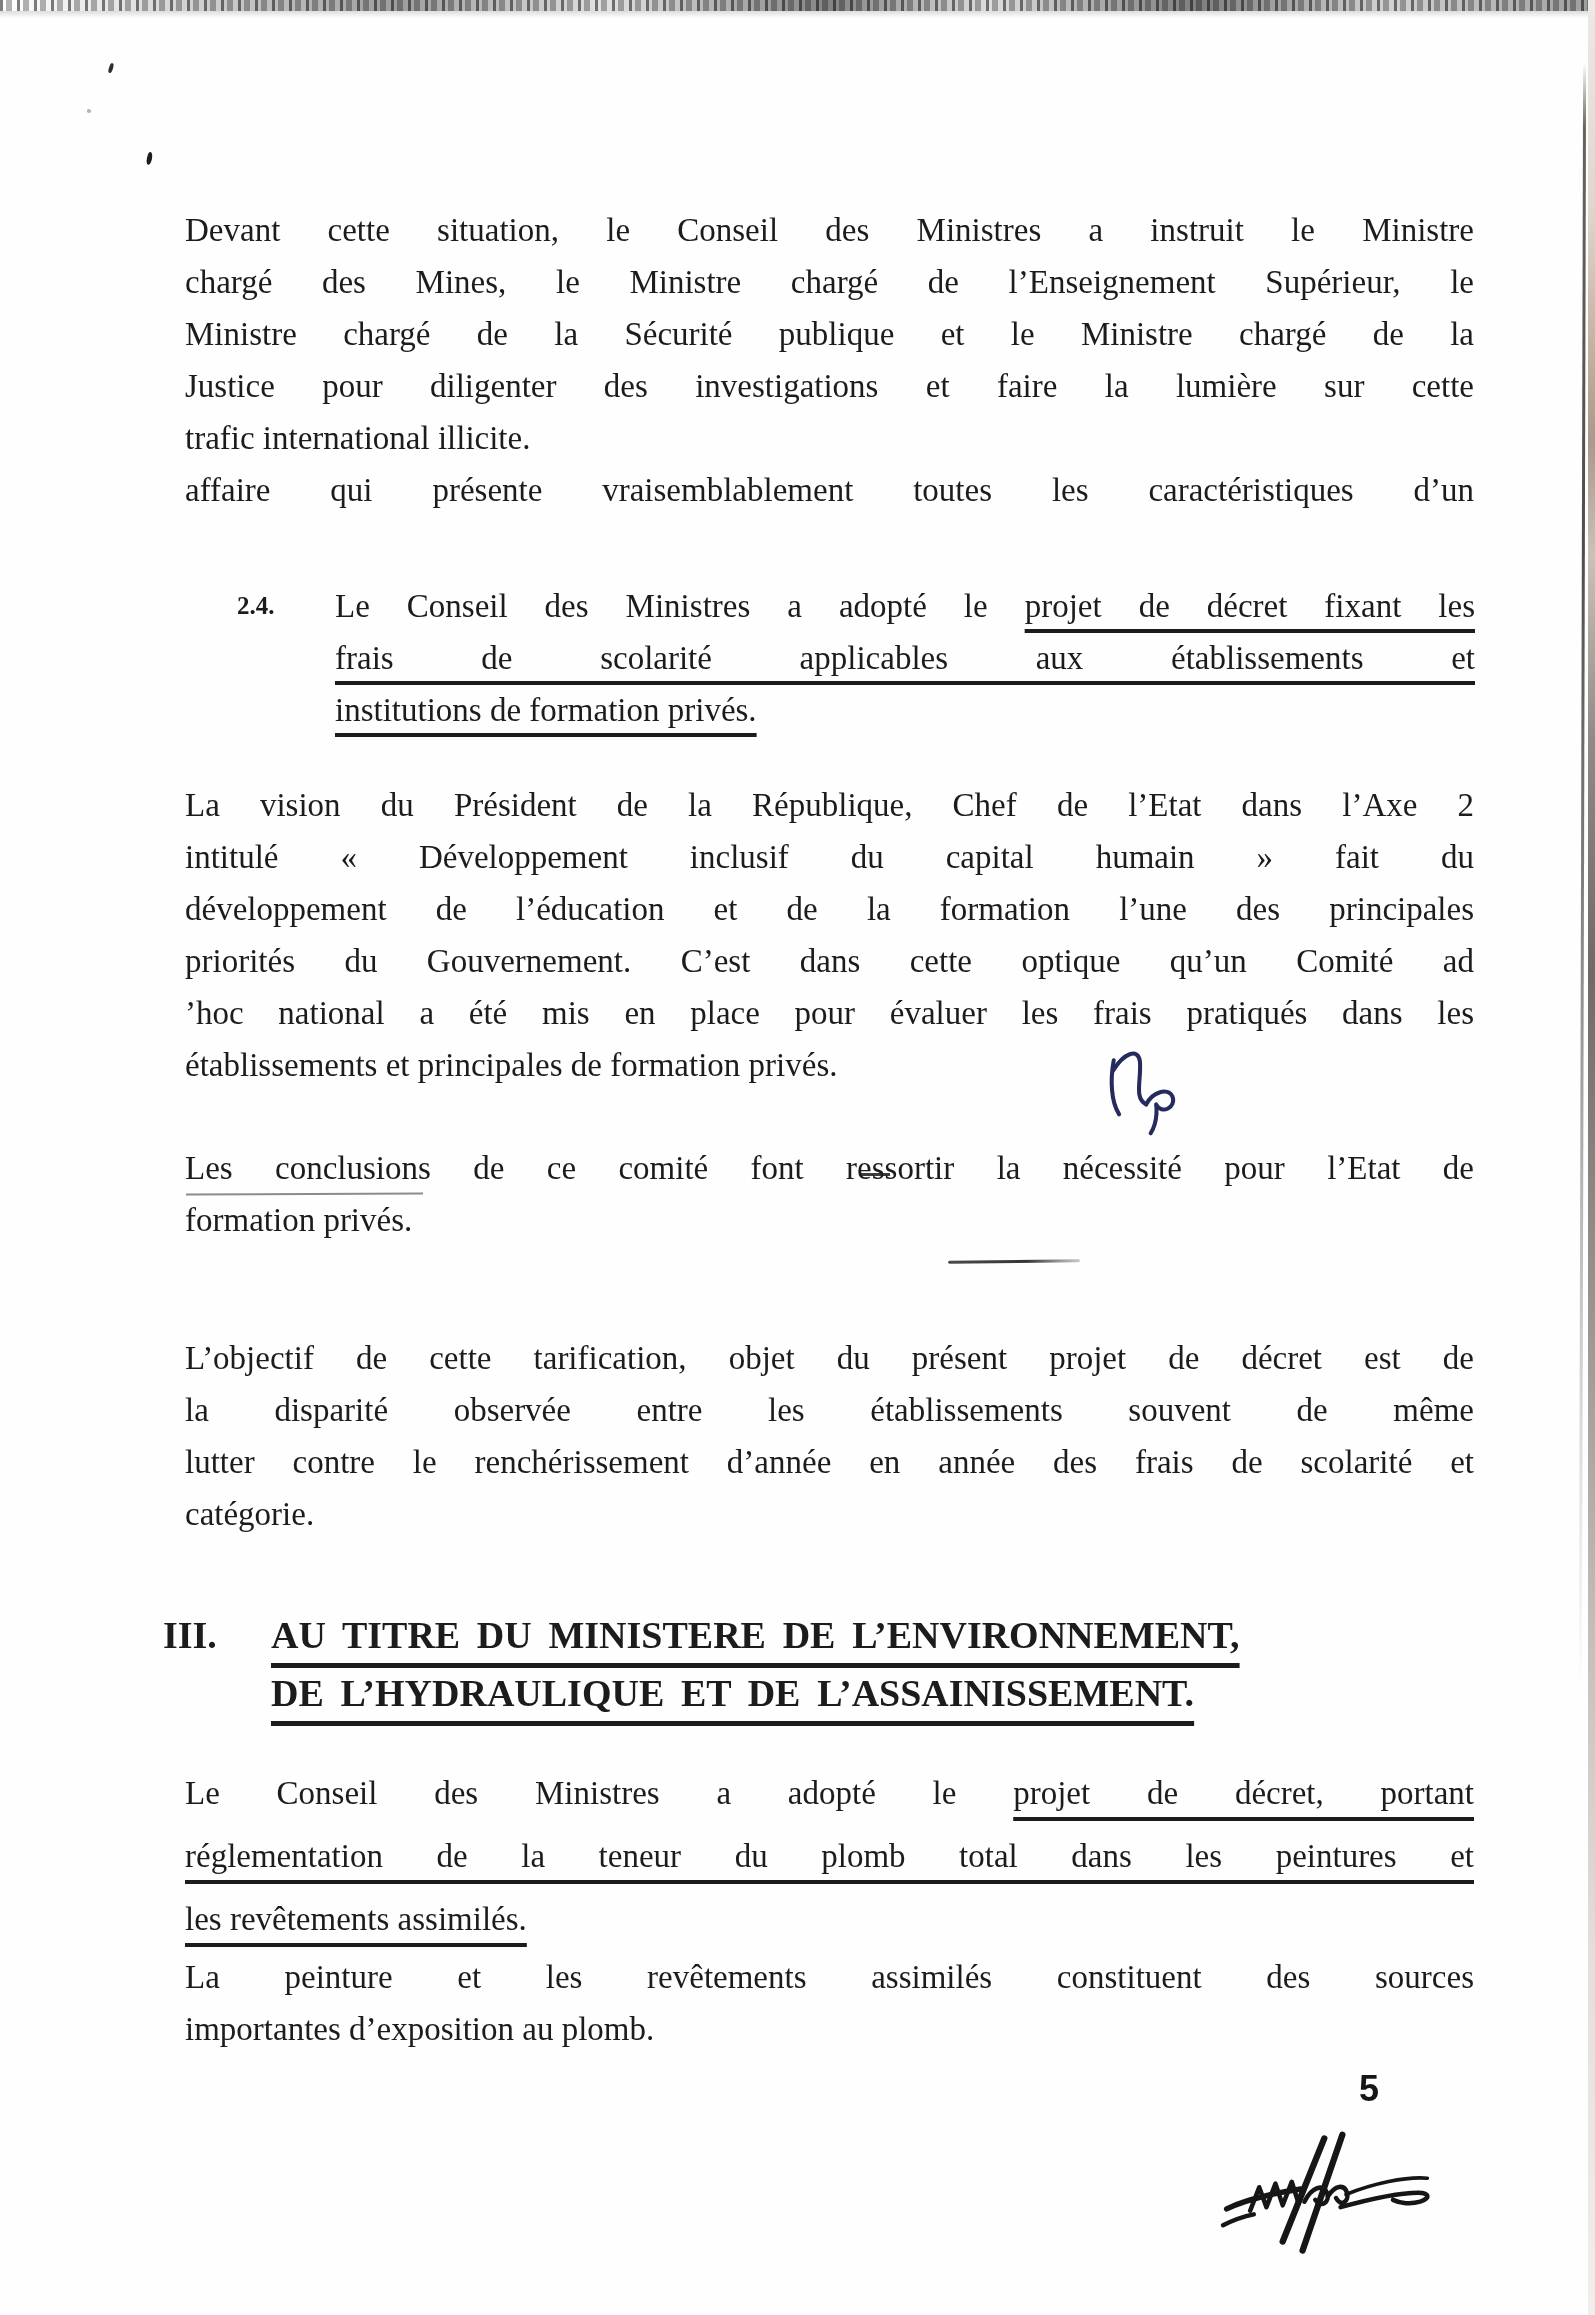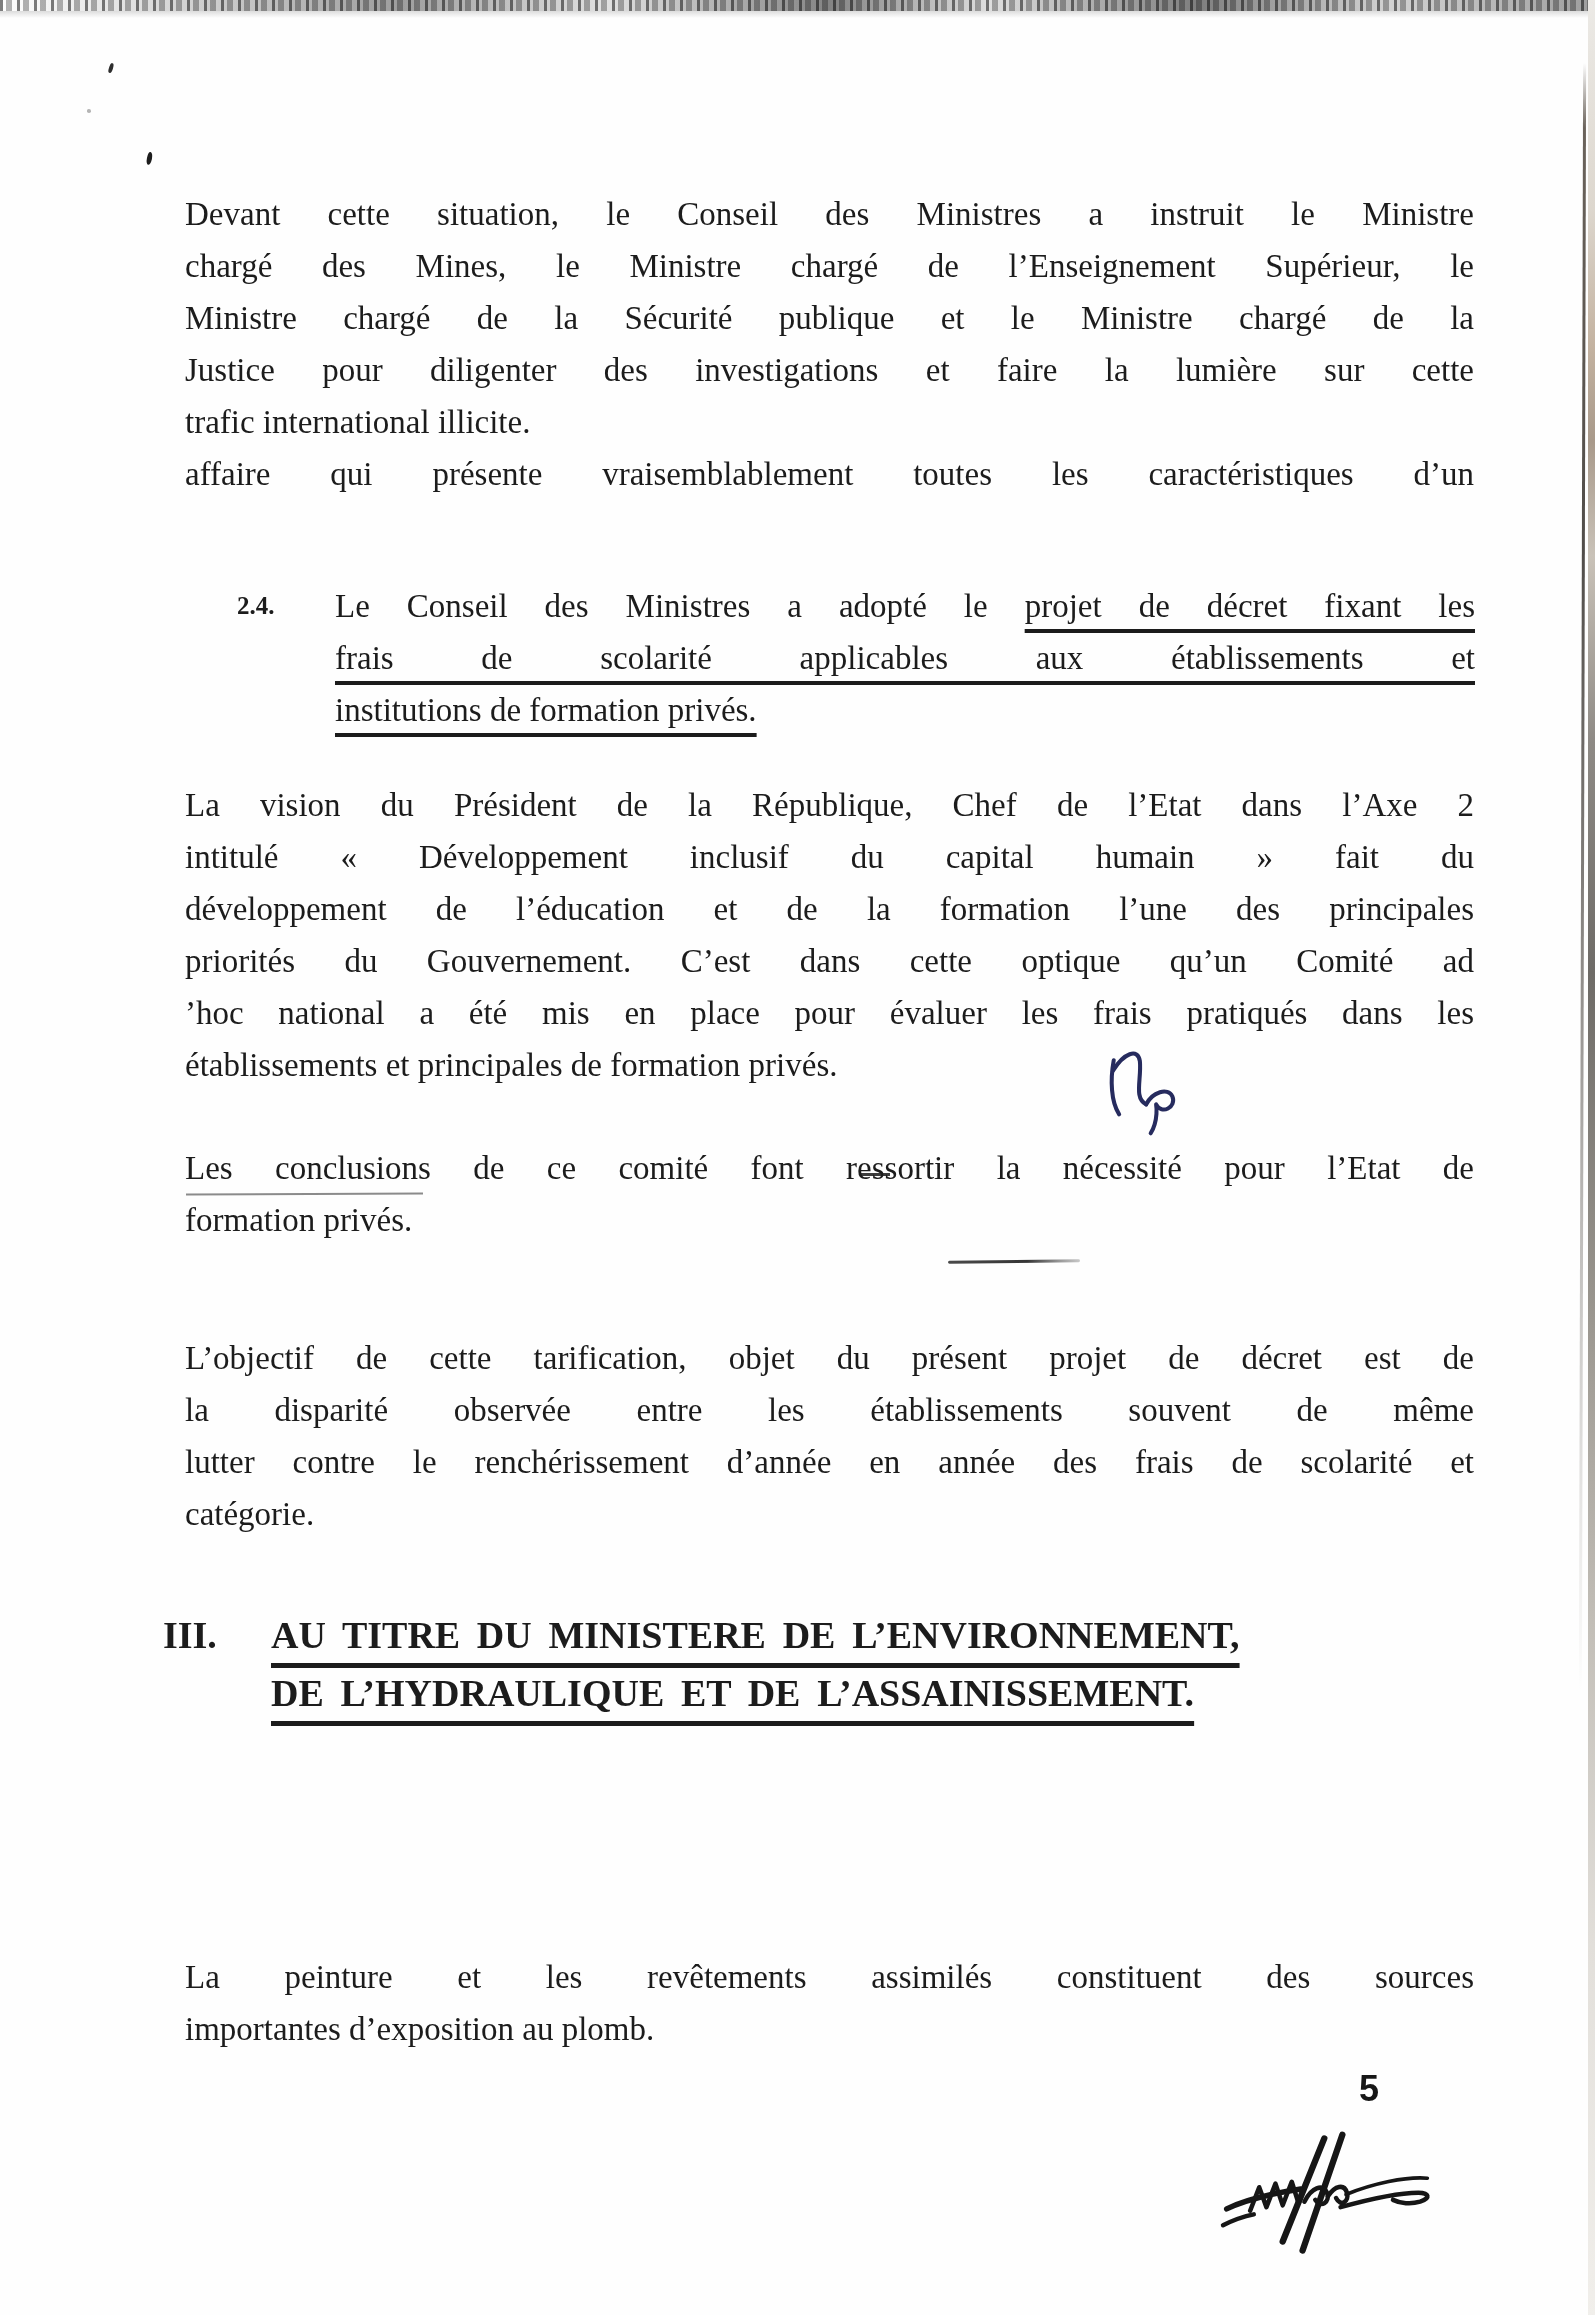--- a/index.html
+++ b/index.html
@@ -57,21 +57,21 @@
   }
   .artifact-dash-mid{
     position:absolute;left:948px;top:1260px;width:132px;height:2.7px;
     background:linear-gradient(90deg,#4a4a4a 0%,#353535 60%,#9a9a9a 85%,#c9c9c9 100%);
     transform:rotate(-.7deg);border-radius:1.8px;
   }
   
   .block{position:absolute;left:185px;width:1289px;font-size:33px;line-height:52px;}
   .line{text-align:justify;text-align-last:justify;}
   .line.last{text-align-last:left;}
-  .p1{top:188px;}
+  .p1{top:204px;}
   .s24num{position:absolute;left:237px;top:580px;font-size:25px;line-height:52px;font-weight:bold;}
   .s24{left:335px;top:580px;width:1140px;}
   .bold-ul{
     font-weight:normal;
     text-decoration:underline;
     text-decoration-thickness:3.6px;
     text-underline-offset:11.8px;
     text-decoration-skip-ink:none;
   }
   .p2{top:779px;}
@@ -158,20 +158,25 @@
     <div class="line">lutter contre le renchérissement d’année en année des frais de scolarité et</div>
     <div class="line last">catégorie.</div>
   </div>
 
   <div class="h3num">III.</div>
   <div class="h3">
     <div class="hline"><span class="hul">AU TITRE DU MINISTERE DE L’ENVIRONNEMENT,</span></div>
     <div class="hline"><span class="hul">DE L’HYDRAULIQUE ET DE L’ASSAINISSEMENT.</span></div>
   </div>
 
+  <div class="block p5">
+    <div class="line"><span>Le Conseil des Ministres a adopté le </span><span class="bold-ul">projet de décret, portant</span></div>
+    <div class="line"><span class="bold-ul">réglementation de la teneur du plomb total dans les peintures et</span></div>
+    <div class="line last"><span class="bold-ul">les revêtements assimilés.</span></div>
+  </div>
 
   <div class="block p6">
     <div class="line">La peinture et les revêtements assimilés constituent des sources</div>
     <div class="line last">importantes d’exposition au plomb.</div>
   </div>
 
   <div class="pagenum">5</div>
 
   <svg class="signature" width="226" height="145" viewBox="0 0 250 160">
     <g fill="none" stroke="#161616" stroke-linecap="round" stroke-linejoin="round">

